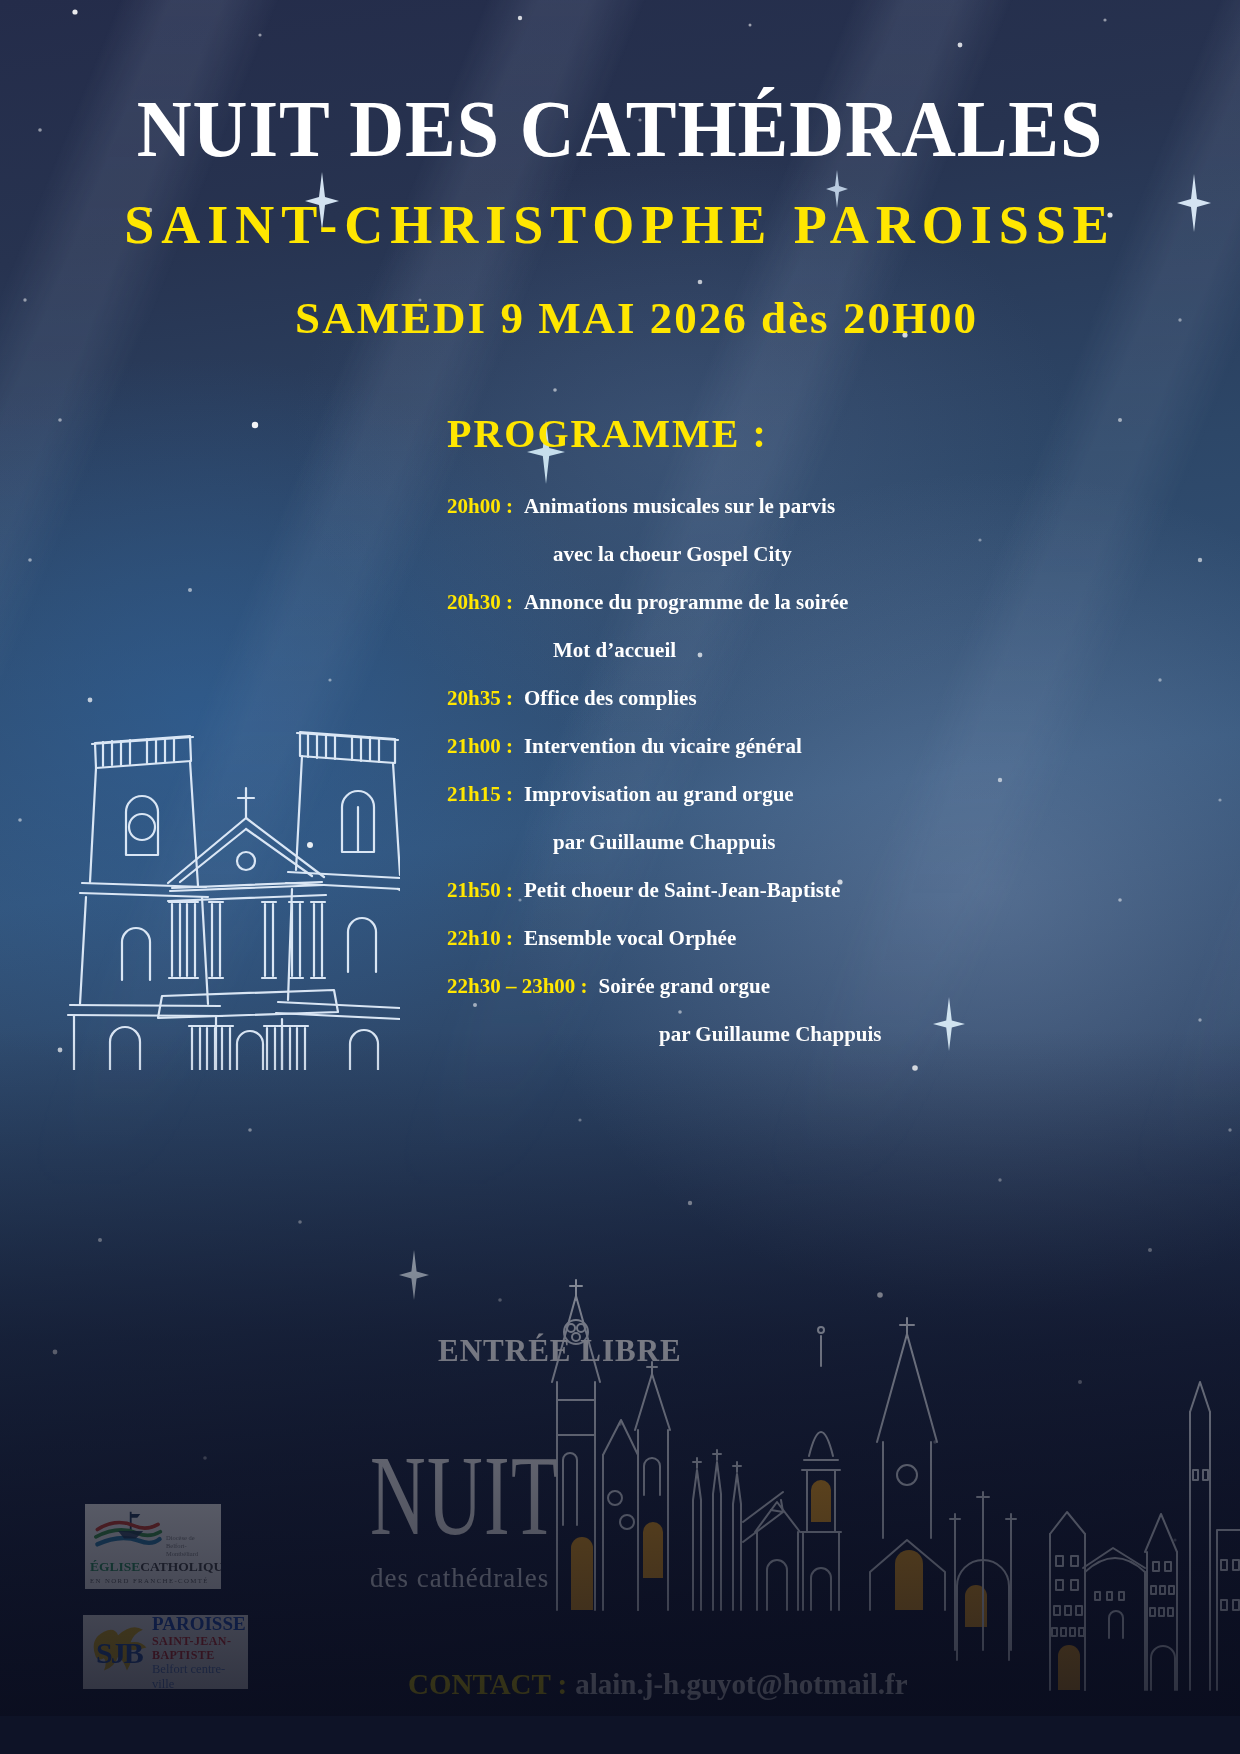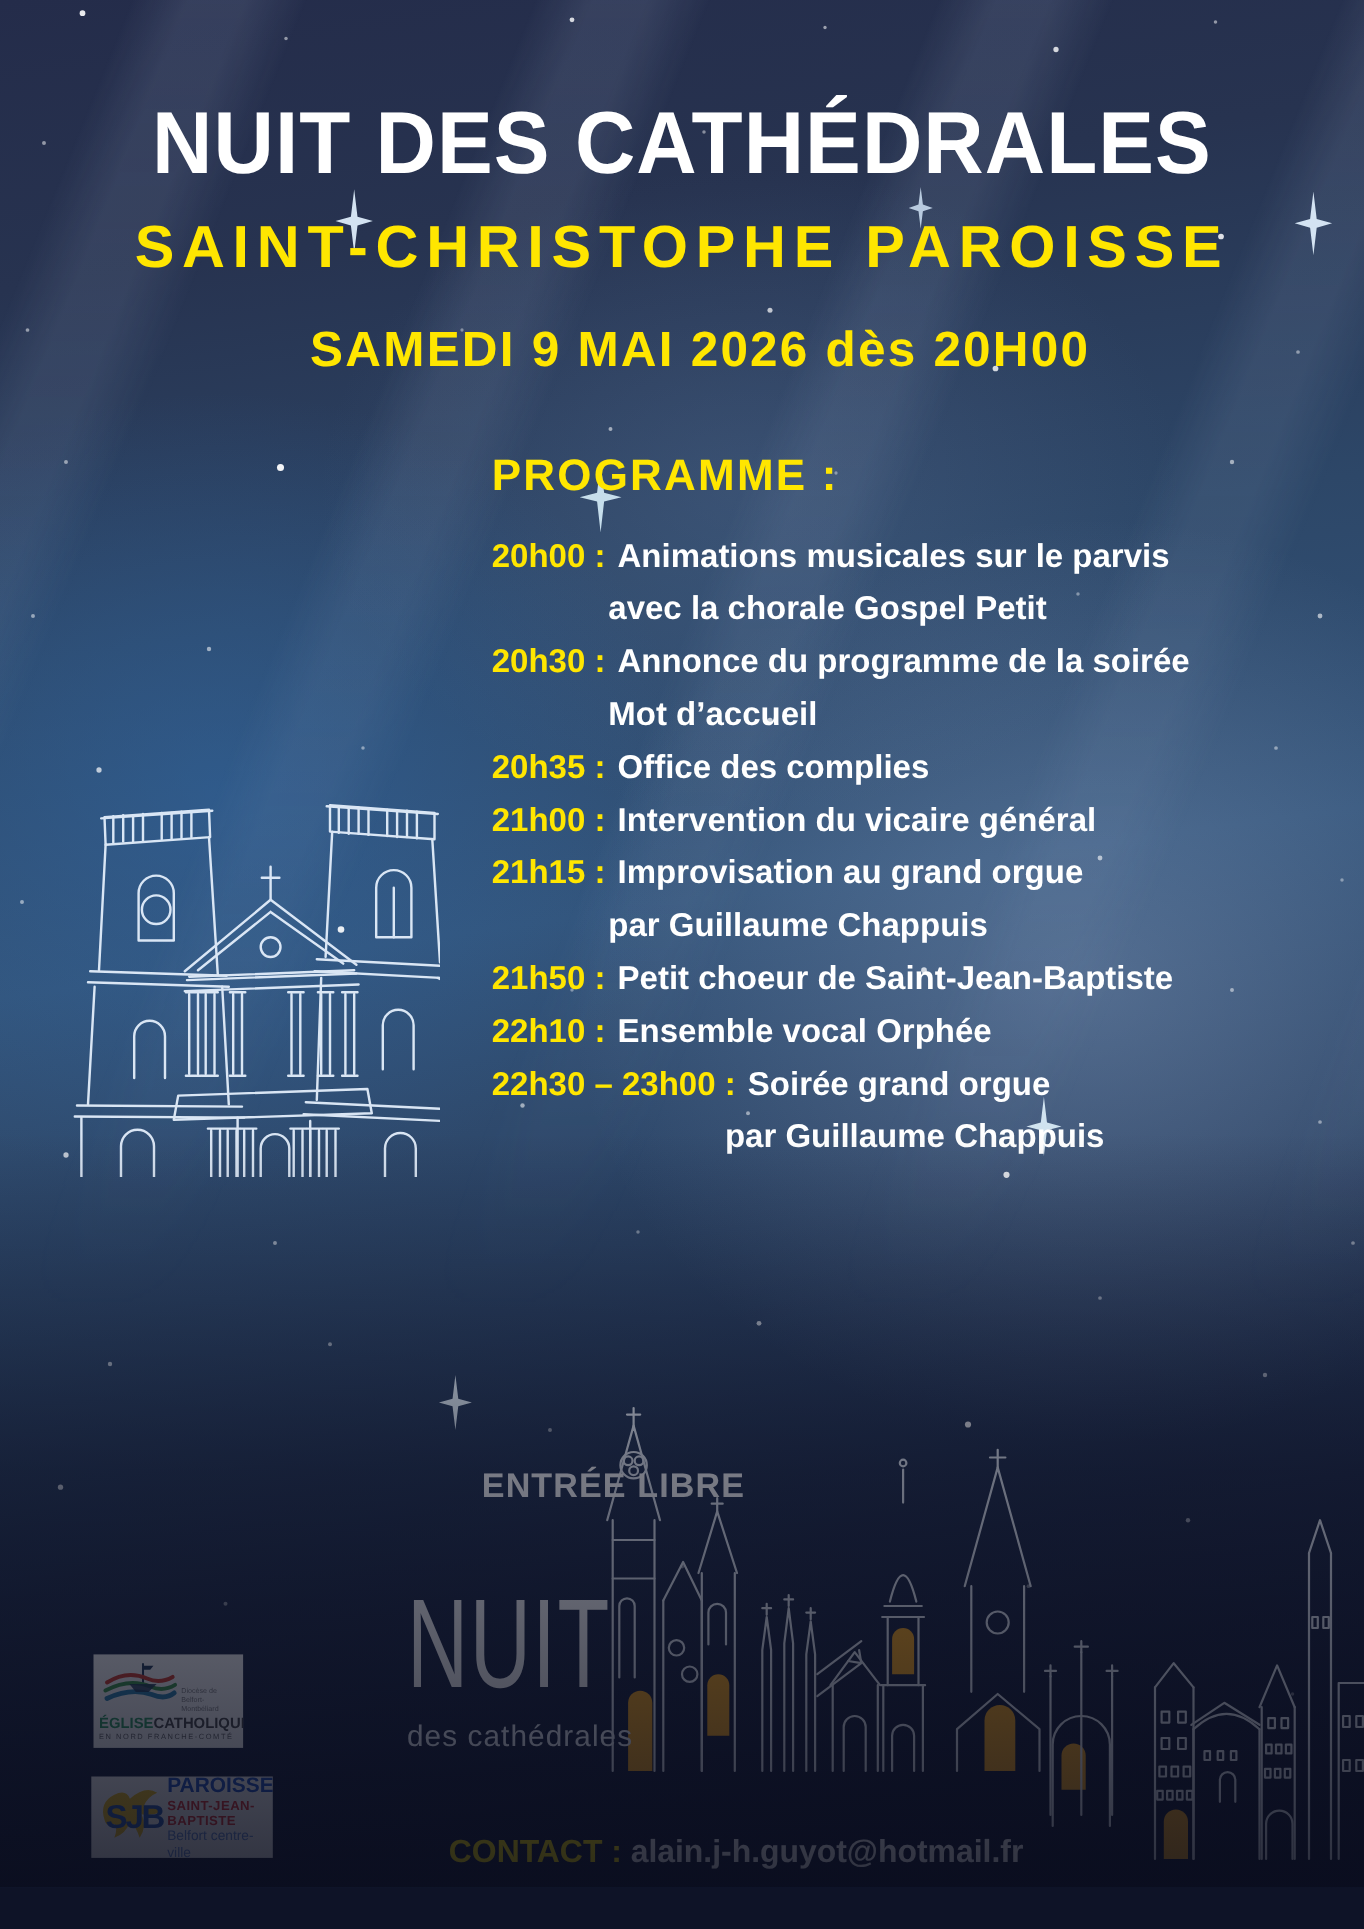--- a/index.html
+++ b/index.html
@@ -1,18 +1,18 @@
 <!DOCTYPE html>
 <html><head>
 <meta charset="utf-8">
 <style>
   html,body{margin:0;padding:0;background:#0e1327;}
   .poster{
     position:relative;width:1240px;height:1716px;overflow:hidden;
-    font-family:Liberation Sans, sans-serif;
+    font-family:Liberation Serif, serif;
     background:
       radial-gradient(620px 520px at 16% 42%, rgba(48,104,165,0.50), rgba(48,104,165,0) 70%),
       radial-gradient(700px 620px at 80% 52%, rgba(152,172,205,0.34), rgba(152,172,205,0) 68%),
       radial-gradient(560px 420px at 55% 26%, rgba(96,120,158,0.28), rgba(96,120,158,0) 70%),
       linear-gradient(172deg,#242c4a 0%,#273350 14%,#2d4768 32%,#33547a 48%,#2b4263 64%,#1e2946 80%,#161c36 92%,#121730 100%);
   }
   .rays{position:absolute;inset:0;pointer-events:none;
     background:repeating-linear-gradient(112deg,
       rgba(195,210,238,0) 0px, rgba(195,210,238,0) 110px,
       rgba(195,210,238,0.12) 160px, rgba(195,210,238,0.12) 205px,
@@ -27,21 +27,21 @@
     font-size:80px;font-weight:bold;letter-spacing:1px;transform:scaleX(.95);}
   .subtitle{position:absolute;left:0;right:0;top:194px;text-align:center;color:#ffe600;
     font-size:54px;font-weight:bold;letter-spacing:7px;}
   .dateline{position:absolute;left:0;right:0;top:292px;text-align:center;color:#ffe600;
     font-size:45px;font-weight:bold;letter-spacing:2px;padding-left:33px;}
 
   .prog-head{position:absolute;left:447px;top:410px;color:#ffe600;
     font-size:40px;font-weight:bold;letter-spacing:2px;}
   .program{position:absolute;left:447px;top:482px;width:740px;}
   .prog-row,.prog-cont{height:48px;line-height:48px;white-space:nowrap;
-    font-size:30px;font-weight:bold;color:#ffffff;}
+    font-size:21px;font-weight:bold;color:#ffffff;}
   .prog-time{color:#ffe600;margin-right:11px;}
   .prog-cont{margin-left:106px;}
   .prog-cont.indent2{margin-left:212px;}
 
   .entree{position:absolute;left:438px;top:1333px;color:#fff;
     font-size:31px;font-weight:bold;letter-spacing:1px;}
 
   .nuit-logo{position:absolute;left:370px;top:1438px;color:#fff;}
   .nuit-big{font-size:115px;font-weight:400;line-height:1;letter-spacing:2px;
     transform:scaleX(.67);transform-origin:left top;display:block;}
@@ -320,21 +320,21 @@
 
   <div class="title">NUIT DES CATHÉDRALES</div>
   <div class="subtitle">SAINT-CHRISTOPHE PAROISSE</div>
   <div class="dateline">SAMEDI 9 MAI 2026 dès 20H00</div>
 
   <div class="prog-head">PROGRAMME :</div>
   <div class="program">
     <div class="prog-row">
       <span class="prog-time">20h00 :</span><span class="prog-text">Animations musicales sur le parvis</span>
     </div>
-    <div class="prog-cont">avec la chorale Gospel Petit</div>
+    <div class="prog-cont">avec la choeur Gospel City</div>
     <div class="prog-row">
       <span class="prog-time">20h30 :</span><span class="prog-text">Annonce du programme de la soirée</span>
     </div>
     <div class="prog-cont">Mot d’accueil</div>
     <div class="prog-row">
       <span class="prog-time">20h35 :</span><span class="prog-text">Office des complies</span>
     </div>
     <div class="prog-row">
       <span class="prog-time">21h00 :</span><span class="prog-text">Intervention du vicaire général</span>
     </div>

